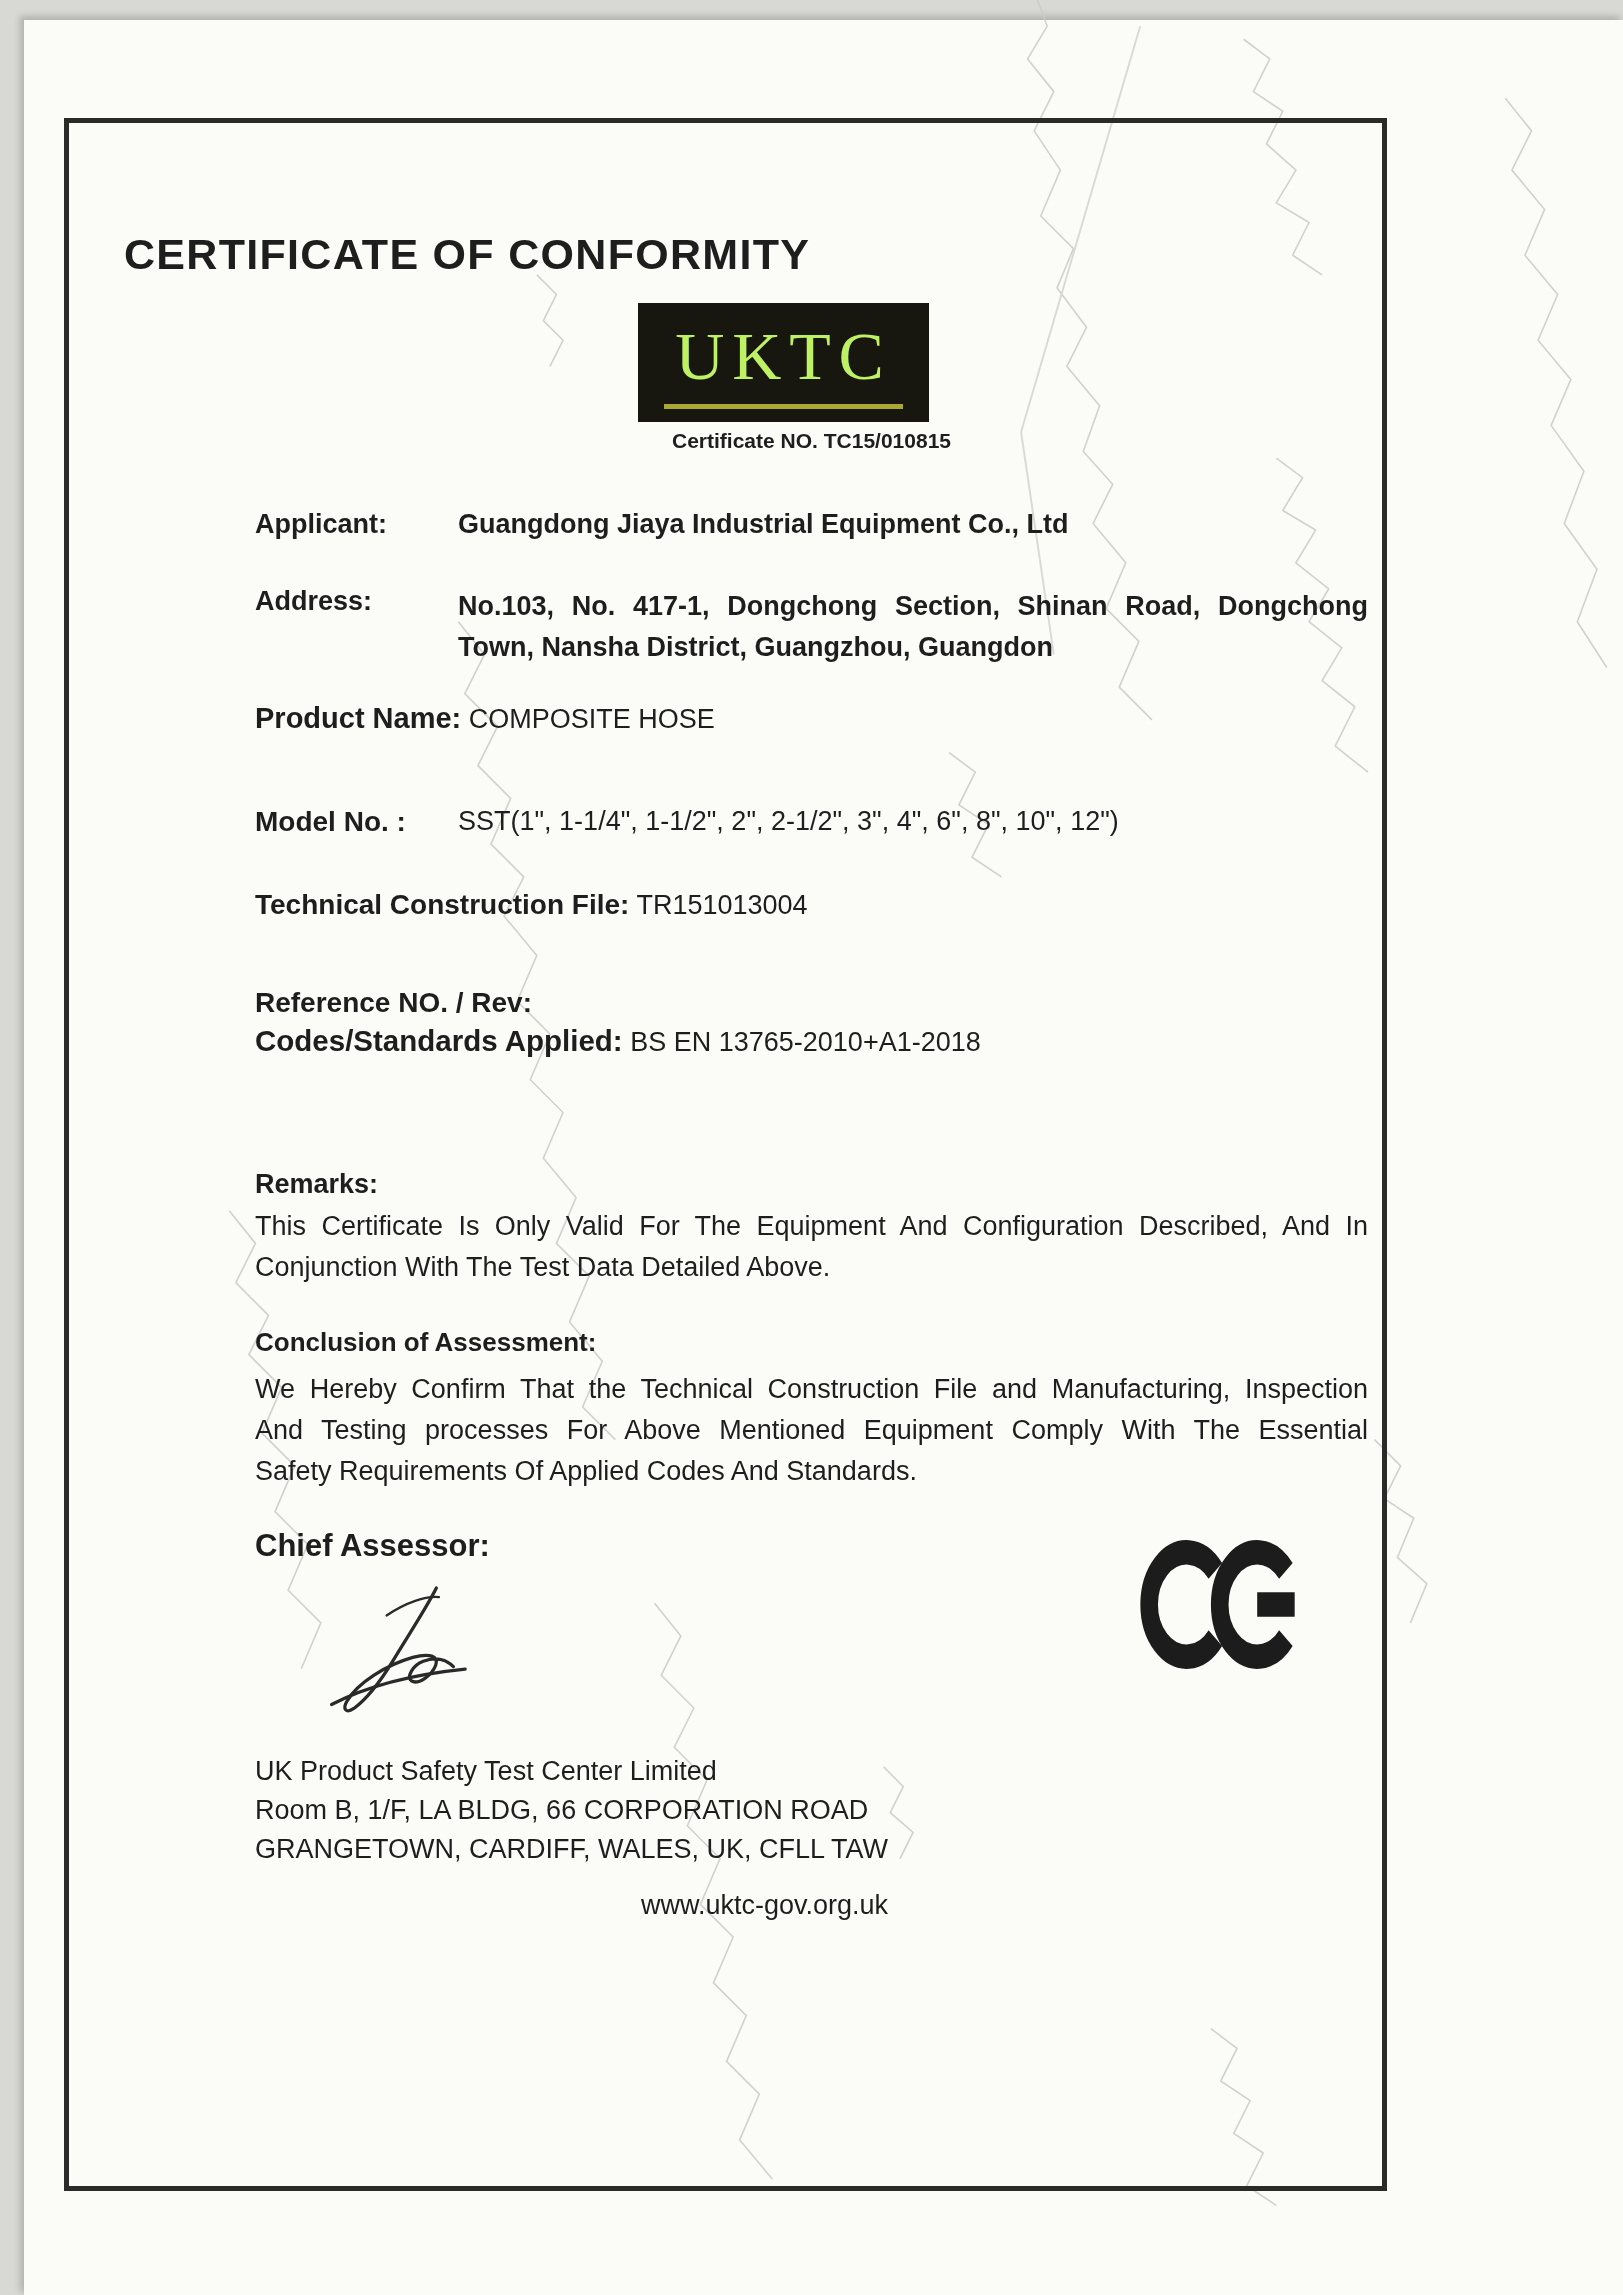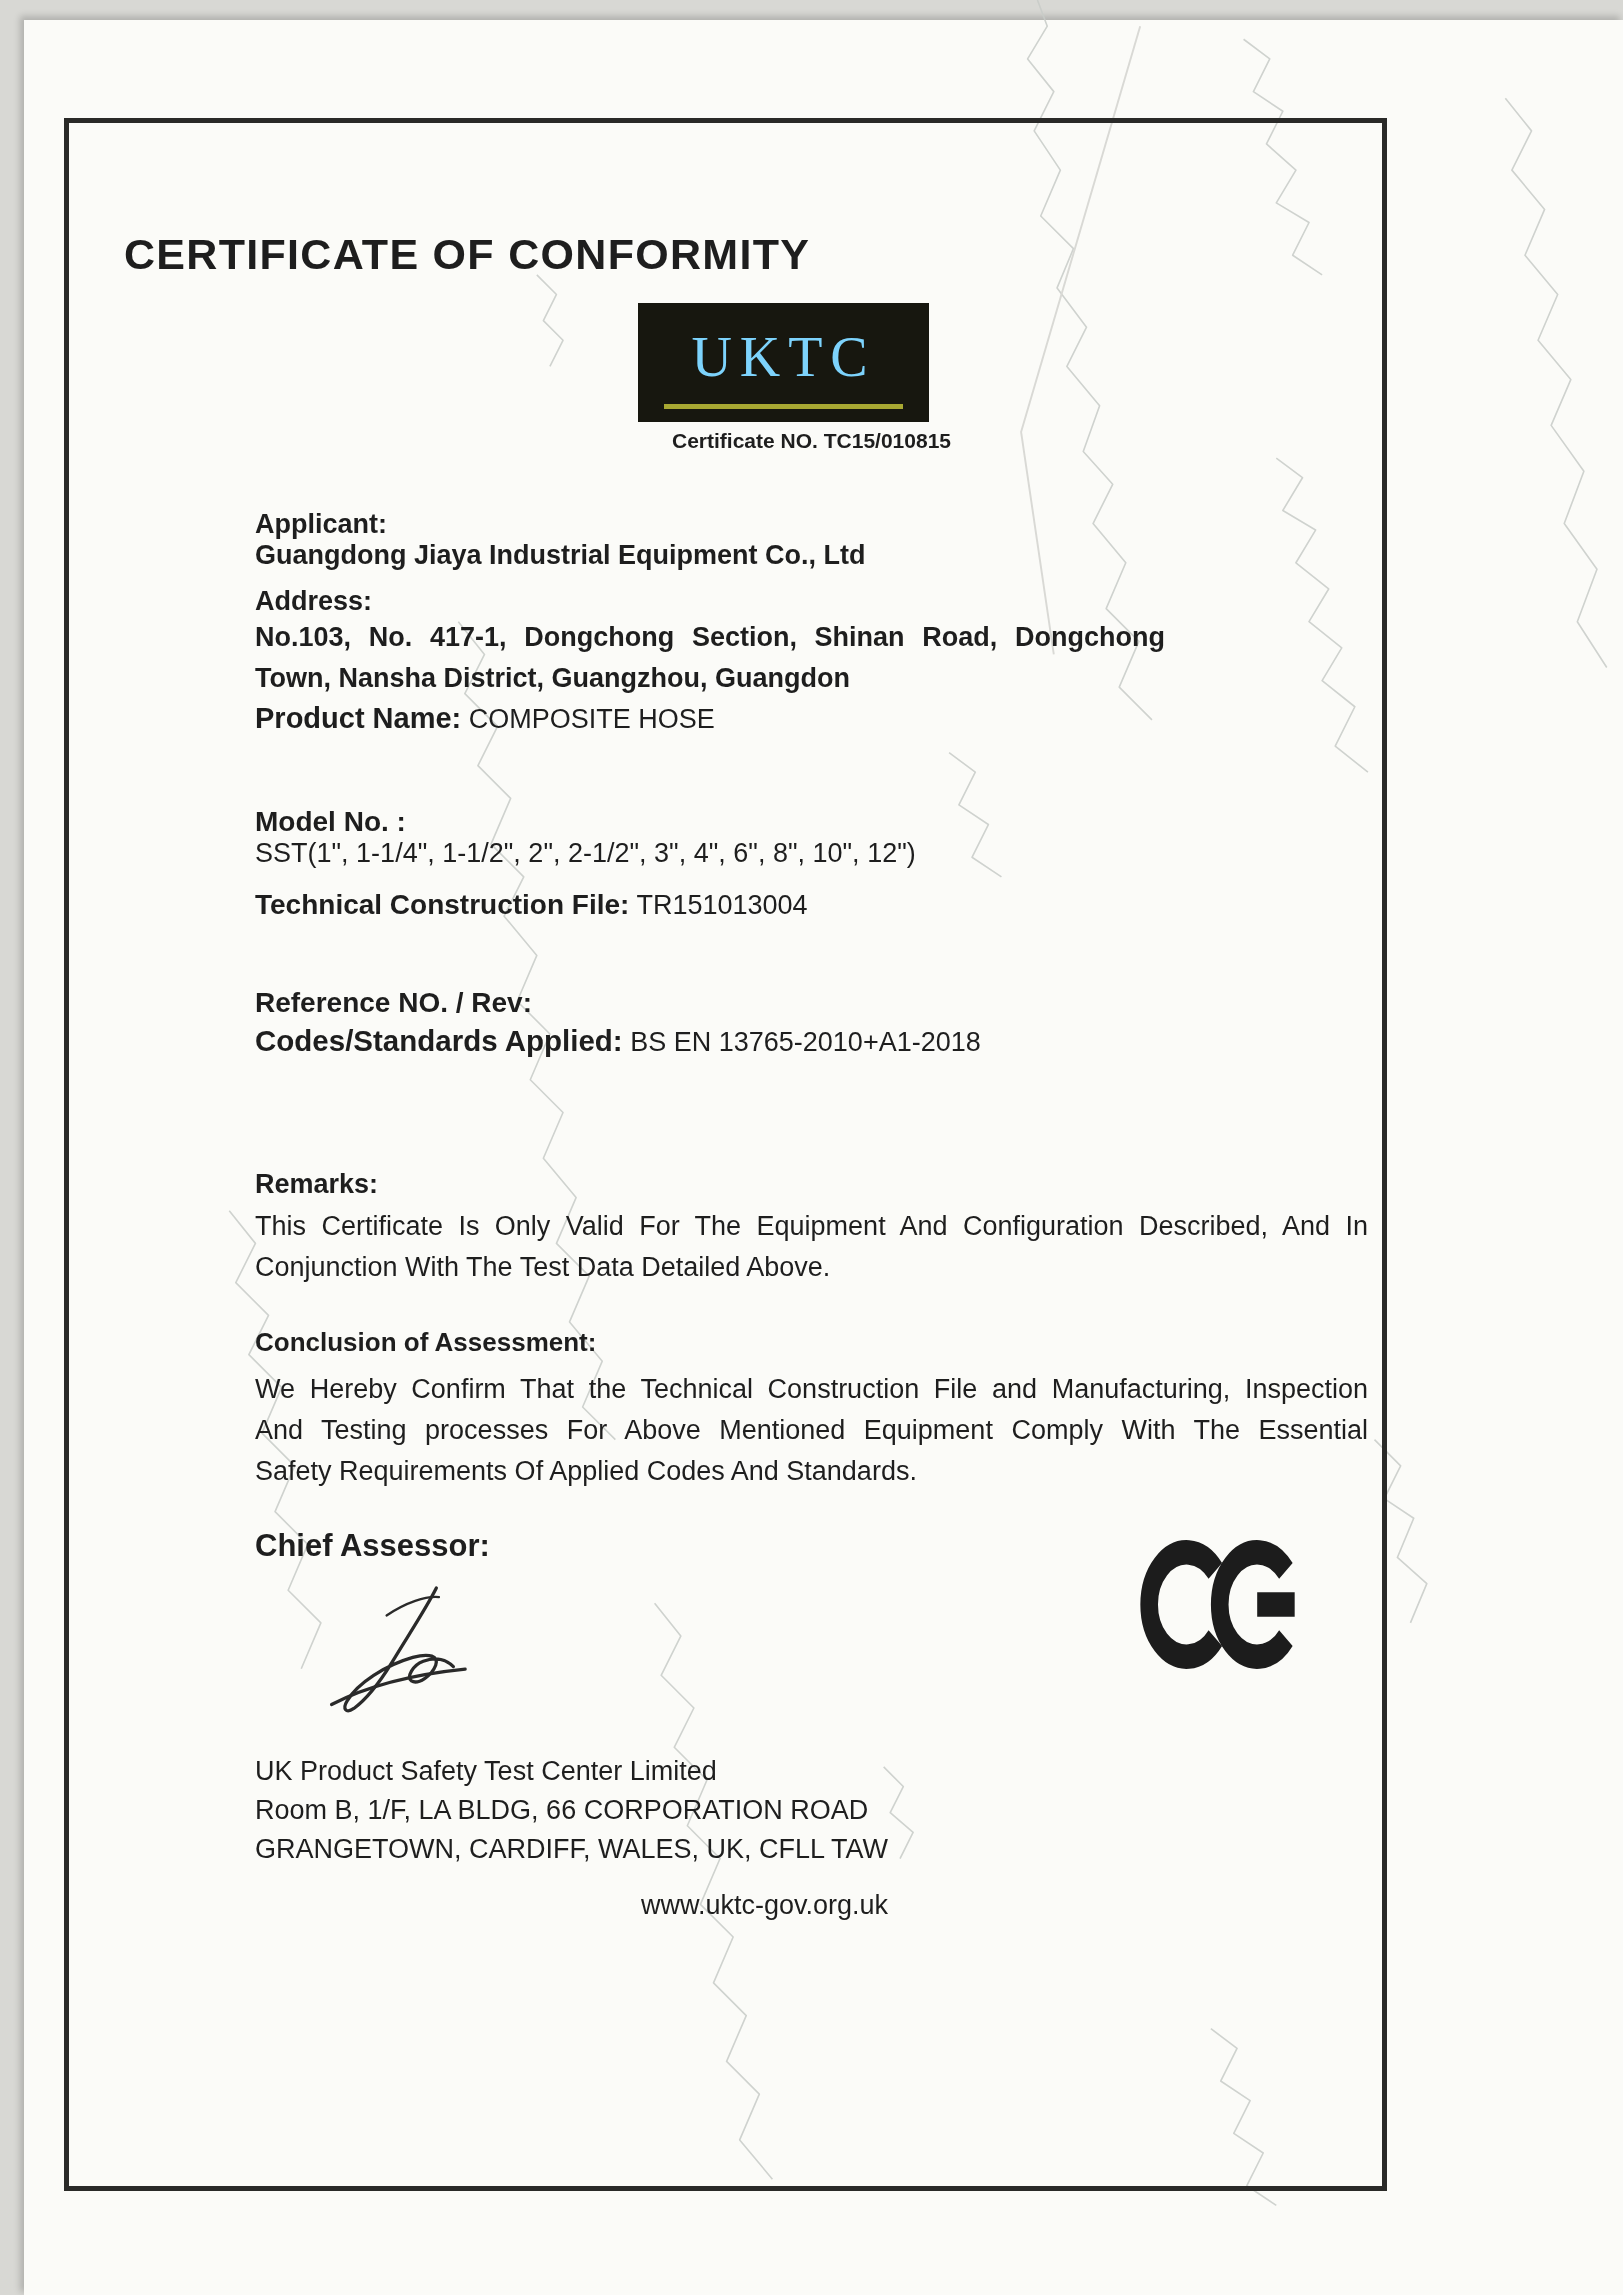--- a/index.html
+++ b/index.html
@@ -5,24 +5,24 @@
   html,body{margin:0;padding:0;}
   body{background:#c9c9c5;font-family:"Liberation Sans", sans-serif;}
   .page{position:relative;width:1624px;height:2295px;background:#d8d8d4;overflow:hidden;}
   .paper{position:absolute;left:23.6px;top:19.6px;width:1600px;height:2276px;background:#fbfbf8;
          box-shadow:-3.9px -3.9px 6.5px rgba(0,0,0,.18);}
   .abs{position:absolute;color:#1e1e1e;}
   svg.watermark{position:absolute;left:0;top:0;}
   .frame{position:absolute;left:64px;top:118px;width:1313px;height:2063px;border:5.9px solid #2a2a28;}
   .title{left:124px;top:230px;width:1375px;text-align:left;font-size:43px;font-weight:bold;letter-spacing:1.3px;}
   .logo{left:638px;top:303px;width:291px;height:119px;background:#17170f;display:flex;align-items:center;justify-content:center;}
-  .logo-text{font-family:"Liberation Serif", serif;font-size:56px;color:#7dd3fc;letter-spacing:7.9px;margin-top:-11.8px;}
+  .logo-text{font-family:"Liberation Serif", serif;font-size:68px;color:#bef264;letter-spacing:7.9px;margin-top:-11.8px;}
   .logo-underline{position:absolute;left:9%;bottom:13px;width:82%;height:4.6px;background:#a8a832;}
   .certno{left:124px;top:429px;width:1375px;text-align:center;font-size:21px;font-weight:bold;}
-  .row{display:flex;font-size:27px;flex-direction:column;}
+  .row{display:flex;font-size:27px;}
   .lblcol{width:203px;flex:none;font-weight:bold;}
   .val-b{font-weight:bold;}
   .jline{text-align:justify;text-align-last:justify;}
   .para{width:1113px;font-size:27px;line-height:41px;}
   .biglbl{font-weight:bold;font-size:29px;}
   .footer-line{font-size:27px;line-height:39px;}
   .sig{position:absolute;left:308px;top:1576px;}
   .ce{position:absolute;left:1139px;top:1537px;}
 </style>
 </head>

